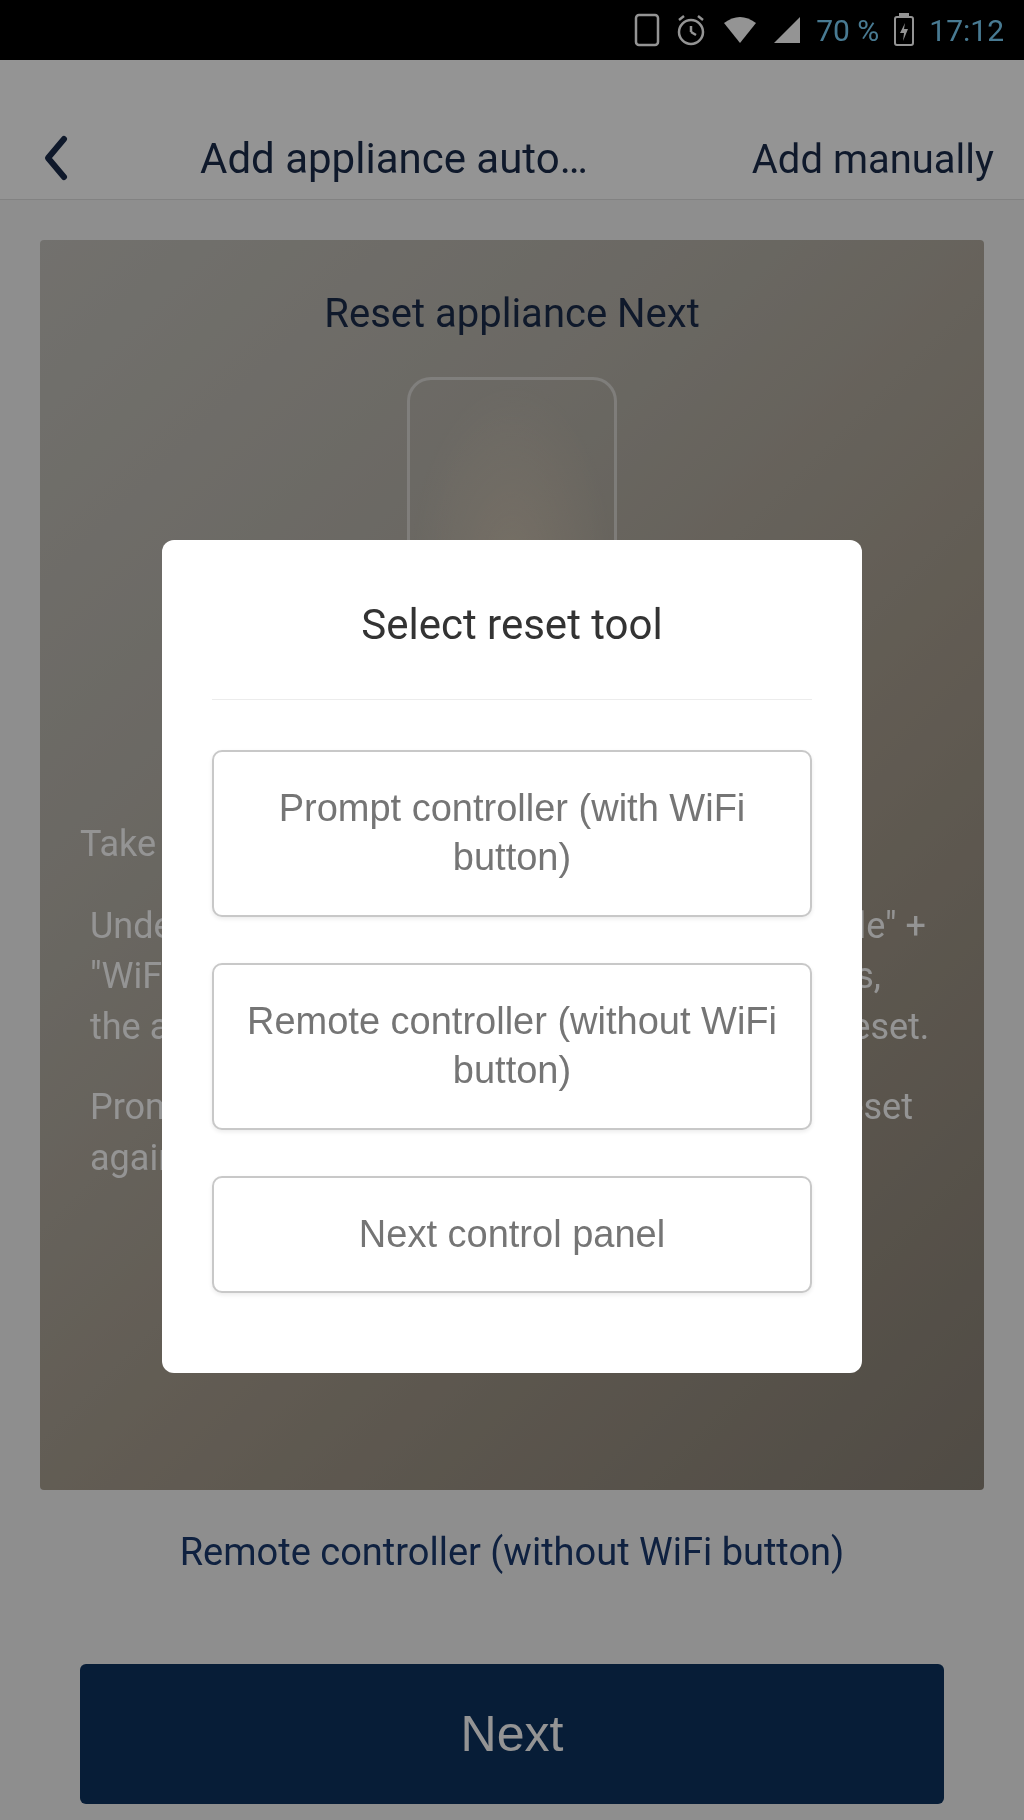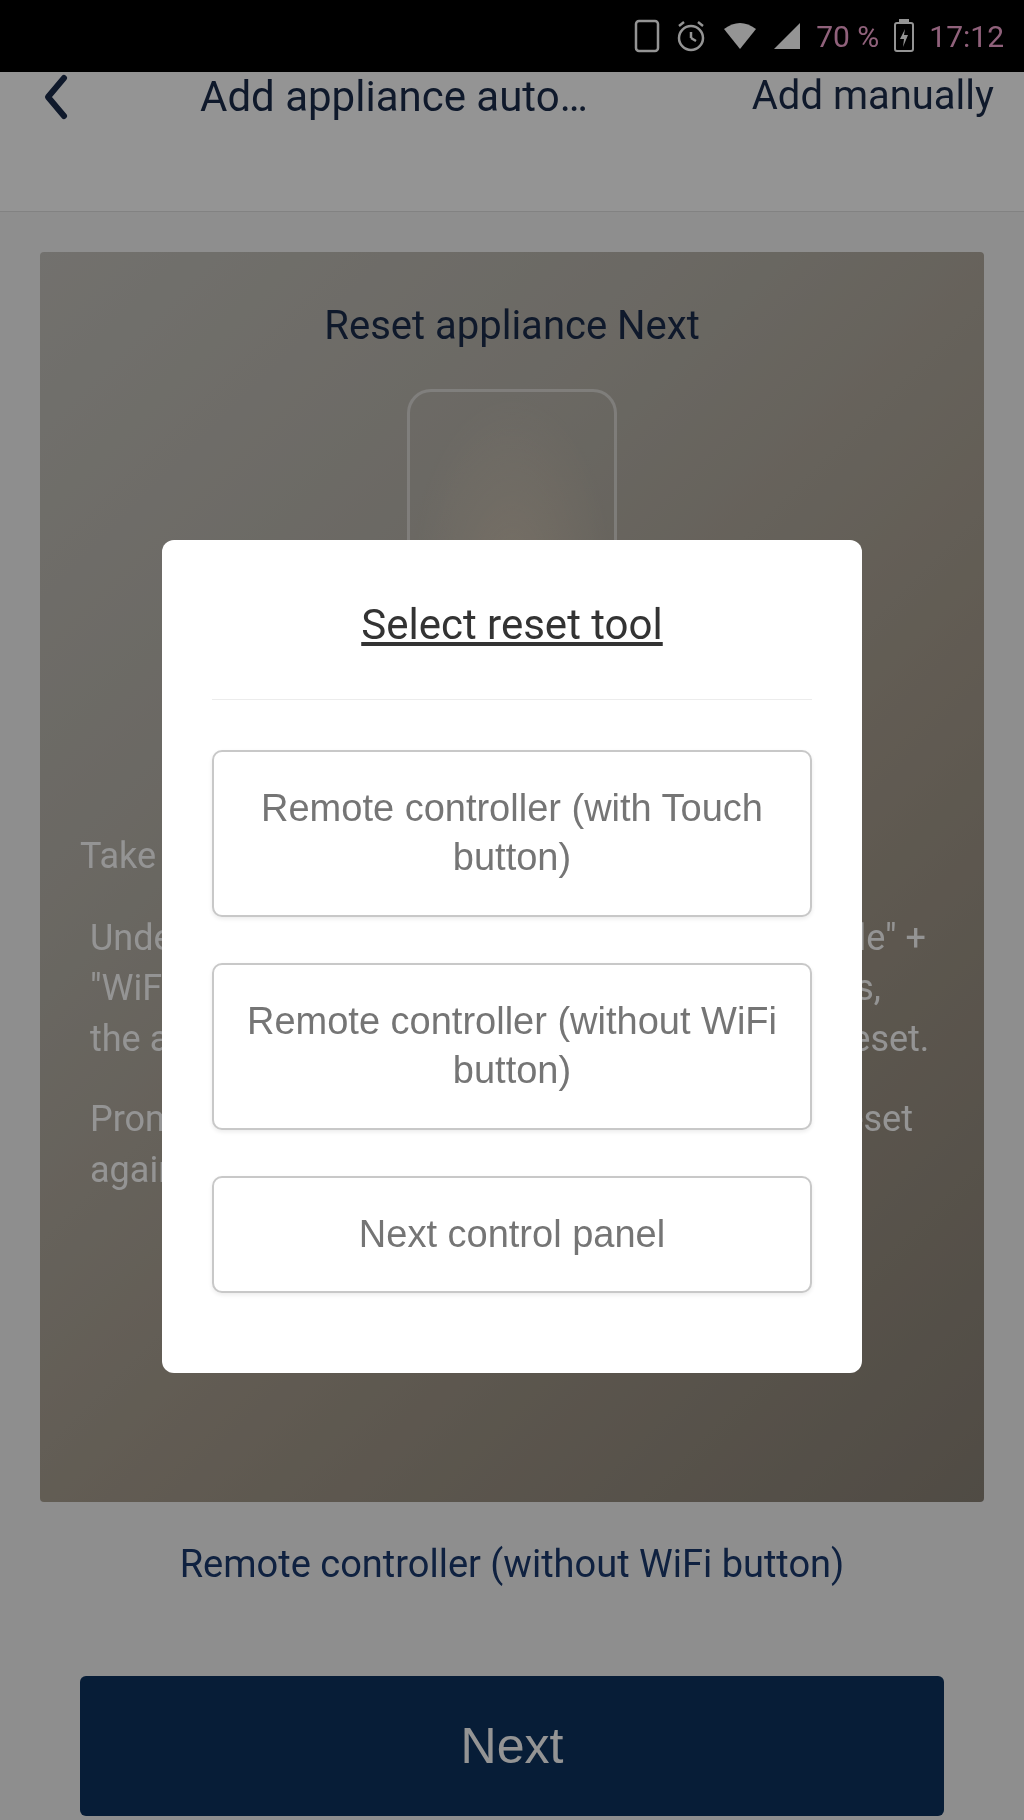--- a/index.html
+++ b/index.html
@@ -12,43 +12,43 @@
     width: 1024px;
     height: 1820px;
     font-family: -apple-system, BlinkMacSystemFont, 'Segoe UI', Roboto, Helvetica, Arial, sans-serif;
     background: #f5f5f5;
     position: relative;
     overflow: hidden;
   }
   
   
   .status-bar {
-    height: 72px;
+    height: 60px;
     background: #000;
-    color: #f9a8d4;
+    color: #7dd3fc;
     display: flex;
     align-items: center;
     justify-content: flex-end;
     padding: 0 20px;
     font-size: 30px;
     gap: 14px;
   }
   
   .status-icon {
     display: inline-flex;
     align-items: center;
   }
   
   
   .app-header {
     height: 140px;
     background: #fff;
     display: flex;
-    align-items: flex-start;
-    padding: 0 30px;
+    align-items: flex-end;
+    padding: 16px 30px;
     border-bottom: 1px solid #e0e0e0;
   }
   
   .back-btn {
     width: 50px;
     height: 50px;
     display: flex;
     align-items: center;
     justify-content: center;
     color: #1a2b4a;
@@ -165,21 +165,20 @@
     padding: 60px 50px 80px;
   }
   
   .modal-title {
     text-align: center;
     font-size: 42px;
     color: #333;
     font-weight: 400;
     padding-bottom: 50px;
     border-bottom: 1px solid #ececec;
-    text-decoration: underline;
   }
   
   .modal-options {
     margin-top: 50px;
     display: flex;
     flex-direction: column;
     gap: 46px;
   }
   
   .modal-option {
@@ -254,17 +253,17 @@
   </div>
   <div class="reset-tool-link">Remote controller (without WiFi button)</div>
   <button class="next-btn">Next</button>
 </div>
 
 <div class="overlay"></div>
 
 <div class="modal">
   <div class="modal-title">Select reset tool</div>
   <div class="modal-options">
-    <button class="modal-option">Remote controller (with Touch button)</button>
+    <button class="modal-option">Prompt controller (with WiFi button)</button>
     <button class="modal-option">Remote controller (without WiFi button)</button>
     <button class="modal-option">Next control panel</button>
   </div>
 </div>
 
 </body></html>

